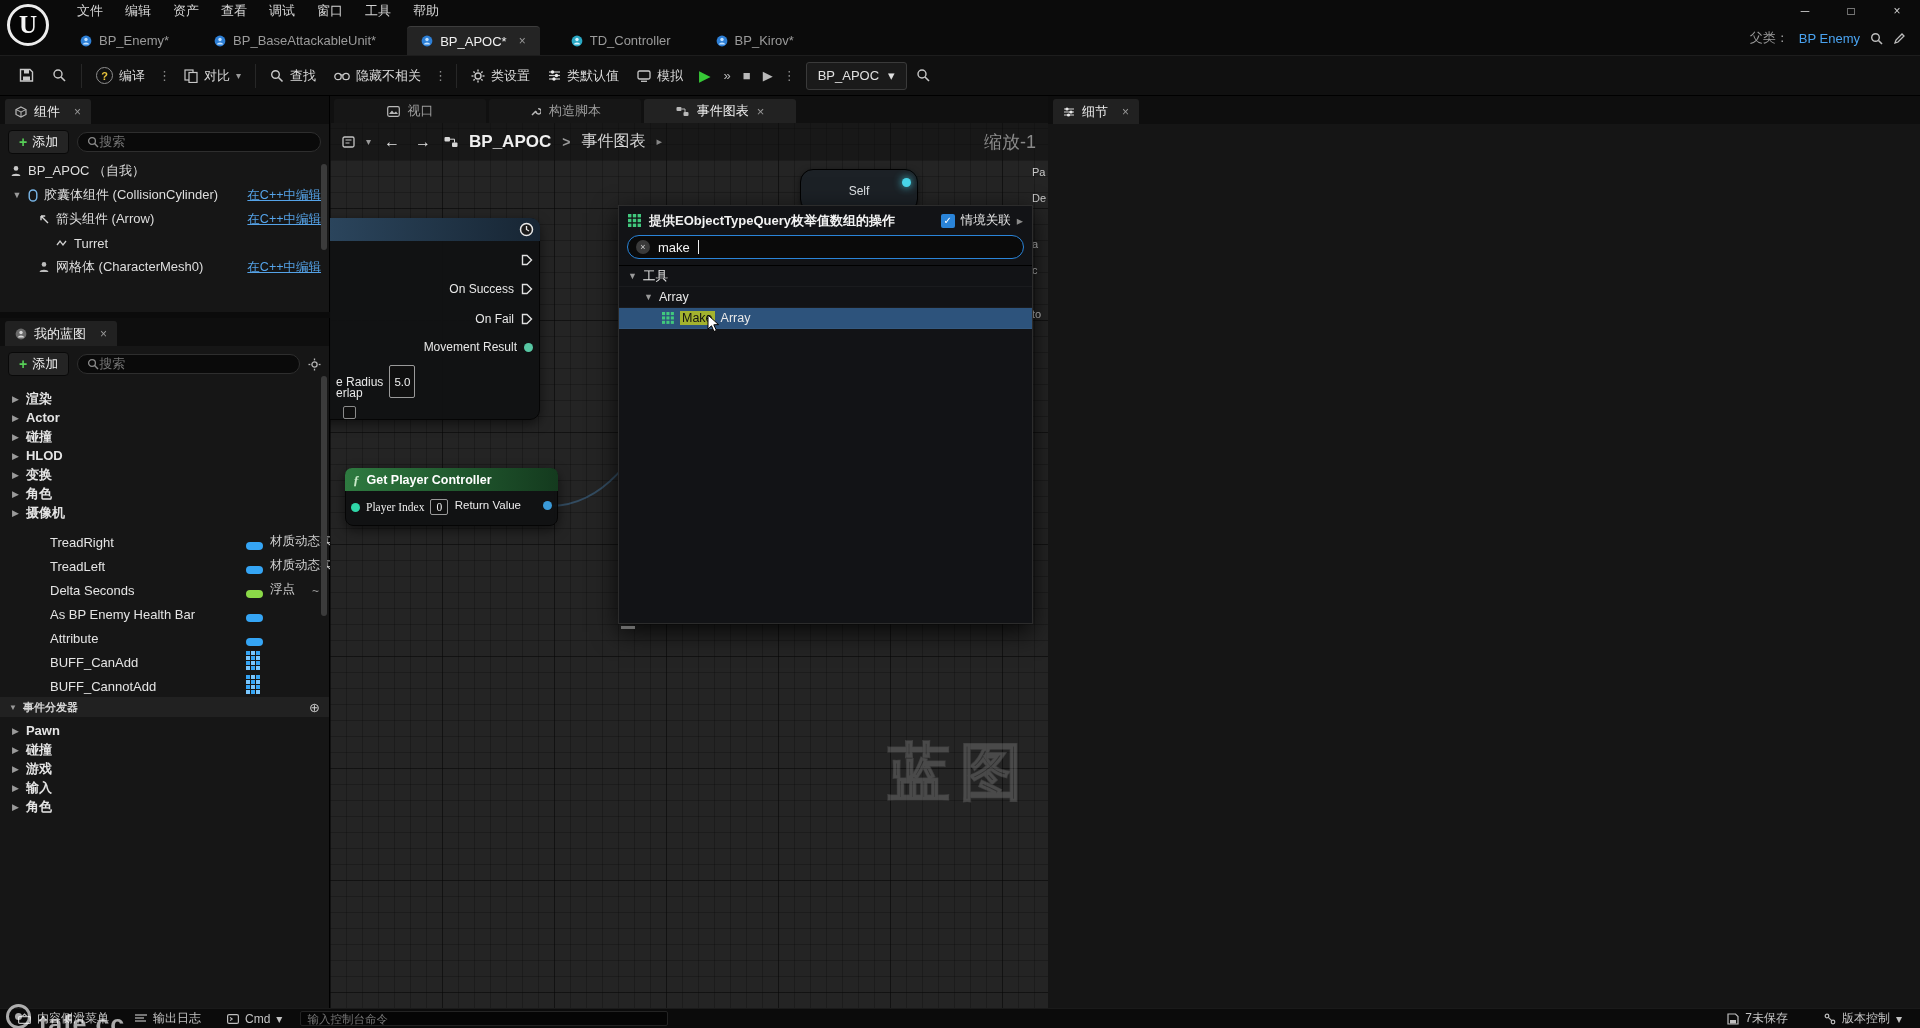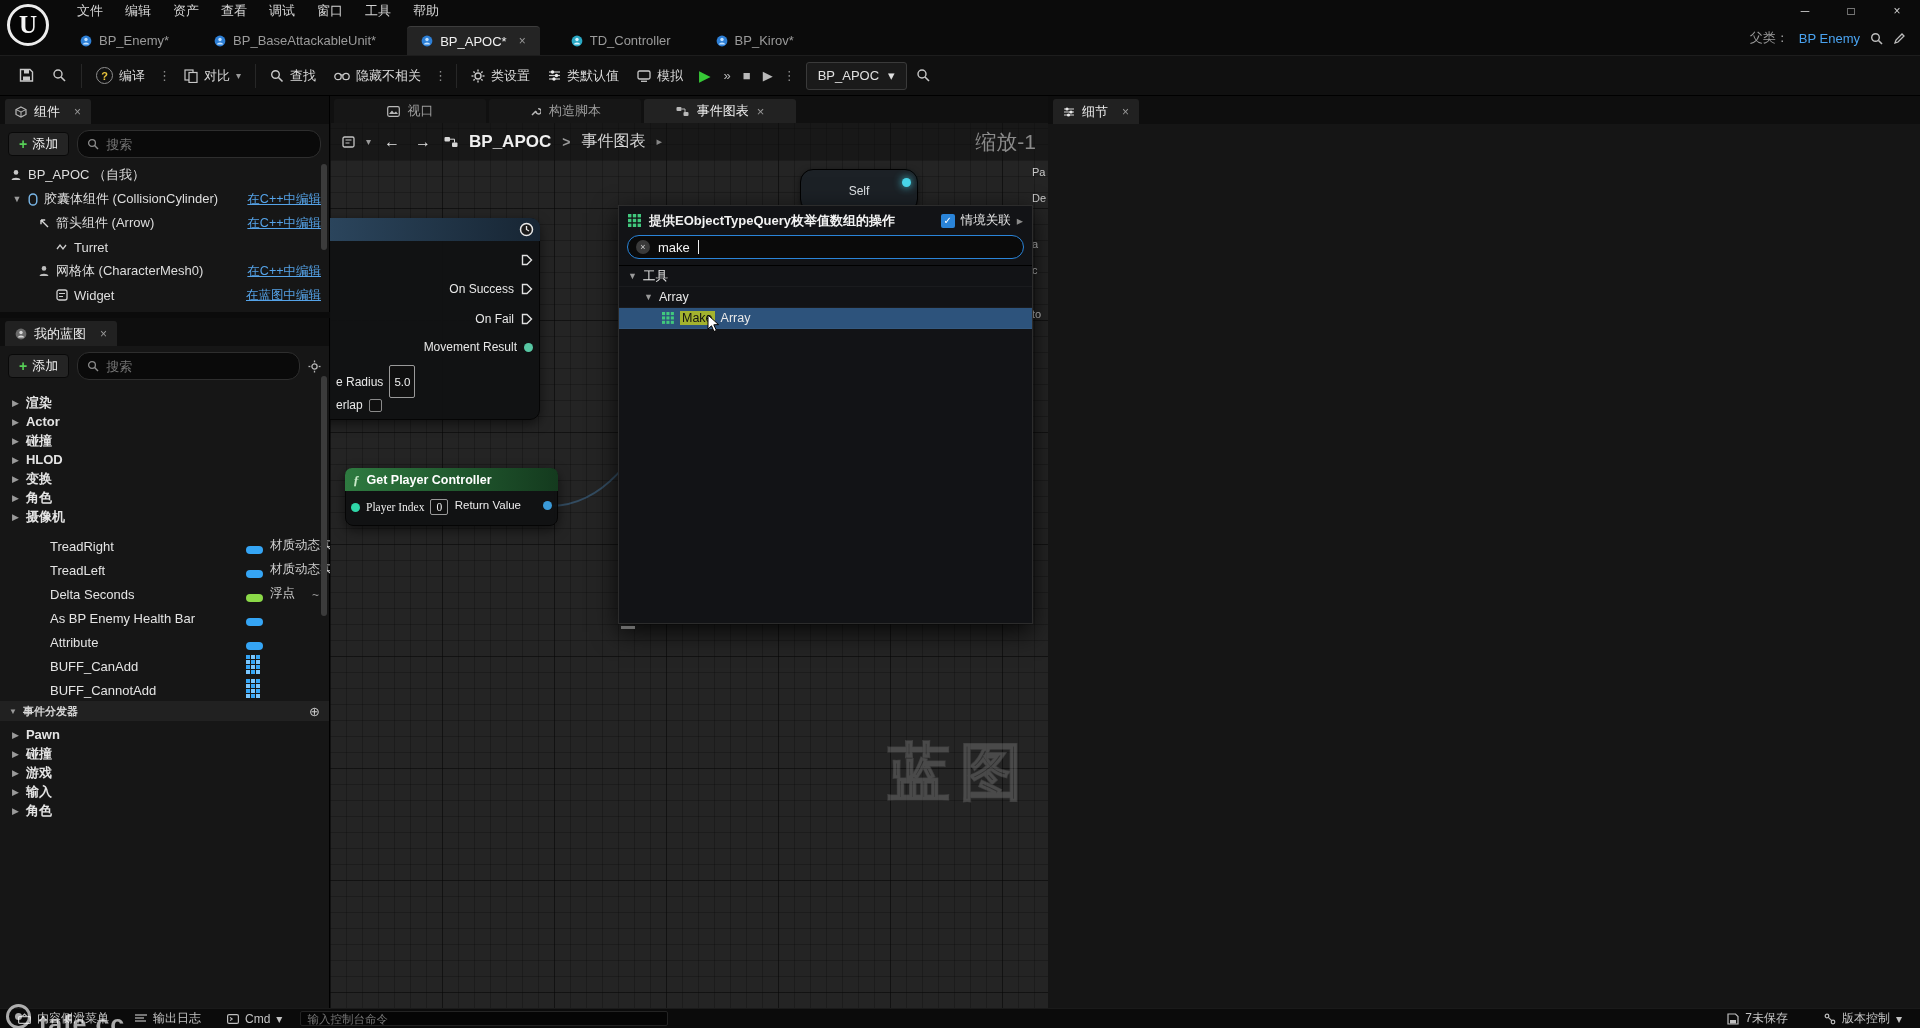--- a/index.html
+++ b/index.html
@@ -39,21 +39,21 @@
   
   .panel { position:absolute; background:#161616; border-right:1px solid #000; }
   #comp-panel { left:0; top:96px; width:330px; height:216px; }
   #mybp-panel { left:0; top:318px; width:330px; height:690px; }
   .phead { height:28px; background:#0e0e0e; display:flex; align-items:flex-end; padding-left:5px; }
   .ptab { height:25px; background:#212121; display:flex; align-items:center; gap:7px; padding:0 10px; border-radius:3px 3px 0 0; font-size:13px; color:#ededed; }
   .ptab .x { color:#9a9a9a; font-size:12px; margin-left:7px; }
   .tools { display:flex; align-items:center; gap:8px; padding:6px 8px 5px 8px; }
   .addbtn { display:flex; align-items:center; gap:5px; background:#242424; border:1px solid #090909; height:24px; padding:0 10px; border-radius:4px; font-size:13px; color:#ececec; }
   .addbtn .p { color:#57d057; font-weight:700; font-size:14px; }
-  .spill { flex:1; display:flex; align-items:center; gap:7px; height:28px; background:#0a0a0a; border:1px solid #2e2e2e; border-radius:12px; padding:0 9px; min-width:0; }
+  .spill { flex:1; display:flex; align-items:center; height:20px; background:#0a0a0a; border:1px solid #2e2e2e; border-radius:12px; padding:0 9px; min-width:0;font-family:Liberation Mono, monospace; }
   .spill input { flex:1; background:transparent; border:0; outline:0; color:#ddd; font-size:13px; font-family:inherit; min-width:0; }
   .sbar { position:absolute; width:6px; border-radius:3px; background:#3b3b3b; right:2px; }
 
   .crow { height:24px; display:flex; align-items:center; gap:6px; font-size:13px; color:#dedede; padding-right:8px; }
   .crow .cr { width:10px; text-align:center; color:#9a9a9a; font-size:9px; flex:none; }
   .crow .lnk { margin-left:auto; color:#55a3e8; text-decoration:underline; font-size:12.5px; white-space:nowrap; overflow:hidden; }
 
   .catrow { height:19px; display:flex; align-items:center; gap:7px; padding-left:12px; font-size:13px; font-weight:700; color:#e4e4e4; }
   .tri { color:#9a9a9a; font-size:9px; flex:none; }
   .varrow { height:24px; display:flex; align-items:flex-end; padding-left:24px; padding-right:10px; font-size:13px; color:#e4e4e4;margin-left:26px; }
@@ -76,21 +76,21 @@
     background-size:112px 112px,112px 112px,16px 16px,16px 16px; }
   .gtabs { position:absolute; top:0; left:0; right:0; height:27px; background:#101010; display:flex; align-items:flex-end; padding-left:4px; gap:3px; z-index:6; }
   .gtab { height:24px; min-width:152px; display:flex; align-items:center; justify-content:center; gap:8px; padding:0 18px; background:#161616; color:#9d9d9d; font-size:13px; border-radius:3px 3px 0 0;margin-top:13px; }
   .gtab.active { background:#222; color:#f0f0f0; }
   .crumbbar { position:absolute; top:27px; left:0; right:0; height:37px; display:flex; align-items:center; gap:11px; padding:0 12px; background:rgba(14,14,14,0.55); z-index:6; }
   .nav-arrow { font-size:16px; color:#e2e2e2; padding:0 2px; }
   .crumb-root { font-size:17px; font-weight:700; color:#f0f0f0; }
   .crumb-sep { color:#9a9a9a; font-size:14px; font-weight:700; }
   .crumb-cur { font-size:16px; color:#d6d6d6; }
   .crumb-trail { color:#868686; font-size:11px; }
-  .zoom { margin-left:auto; color:#8a8a8a; font-size:21px; }
+  .zoom { margin-left:auto; color:#8a8a8a; font-size:18px; }
   .wires { position:absolute; inset:0; width:100%; height:100%; z-index:2; pointer-events:none; }
 
   .node { position:absolute; z-index:4; }
   .nbg { position:absolute; inset:0; background:rgba(17,18,19,0.95); border:1px solid #050505; border-radius:10px; box-shadow:0 4px 12px rgba(0,0,0,0.55); }
   #moveto { left:-34px; top:122px; width:244px; height:202px; }
   #moveto .nhead { position:absolute; top:0; left:0; right:0; height:23px; border-radius:9px 9px 0 0; background:linear-gradient(90deg,#2e4a63,#172533); }
   .outrow { position:absolute; right:7px; display:flex; align-items:center; gap:7px; font-size:12px; color:#e8e8e8; }
   .inrow { position:absolute; left:40px; display:flex; align-items:center; gap:6px; font-size:12px; color:#e8e8e8; }
   .valbox { height:33px; min-width:26px; padding:0 4px; border:1px solid #9a9a9a; background:#101010; color:#f0f0f0; font-size:11.5px; display:flex; align-items:center; justify-content:center; border-radius:2px; }
   .chk { width:13px; height:13px; border:1px solid #8a8a8a; background:#0f0f0f; border-radius:2px; }
@@ -417,31 +417,20 @@
     <div class="crow" style="padding-left:38px;">
       <span class="i">
           <svg width="12" height="12">
             <circle cx="6" cy="3.4" r="2.3" fill="#bdbdbd"></circle>
             <path d="M1.6,11 C1.6,7.9 10.4,7.9 10.4,11 Z" fill="#bdbdbd"></path>
           </svg>
         </span>
       <span>网格体 (CharacterMesh0)</span>
       <span class="lnk">在C++中编辑</span>
     </div>
-    <div class="crow" style="padding-left:56px;">
-      <span class="i">
-          <svg width="12" height="12">
-            <rect x="1" y="1" width="10" height="10" rx="2" fill="none" stroke="#cfcfcf" stroke-width="1.3"></rect>
-            <line x1="3" y1="4.5" x2="9" y2="4.5" stroke="#cfcfcf"></line>
-            <line x1="3" y1="7.5" x2="7" y2="7.5" stroke="#cfcfcf"></line>
-          </svg>
-        </span>
-      <span>Widget</span>
-      <span class="lnk">在蓝图中编辑</span>
-    </div>
     <div class="sbar" style="top:68px; height:86px;"></div>
   </div>
 
   <div class="panel" id="mybp-panel">
     <div class="phead">
       <div class="ptab">
         <span class="i">
             <svg width="12" height="12">
               <circle cx="6" cy="6" r="5.4" fill="#6a6a6a"></circle>
               <circle cx="6" cy="4.5" r="1.7" fill="#d8d8d8"></circle>
@@ -691,21 +680,21 @@
           </span>
       </div>
       <div class="outrow" style="top:122px;">
         <span>Movement Result</span>
         <span class="pdot" style="background:#57c7a3;"></span>
       </div>
       <div class="inrow" style="top:147px;">
         <span>e Radius</span>
         <span class="valbox">5.0</span>
       </div>
-      <div class="inrow" style="top:180px;">
+      <div class="inrow" style="top:168px;flex-direction:column;">
         <span>erlap</span>
         <span class="chk"></span>
       </div>
     </div>
 
     <div class="node" id="gpc">
       <div class="nbg"></div>
       <div class="gpc-head">
         <span class="fnicon">ƒ</span>
         <span>Get Player Controller</span>

